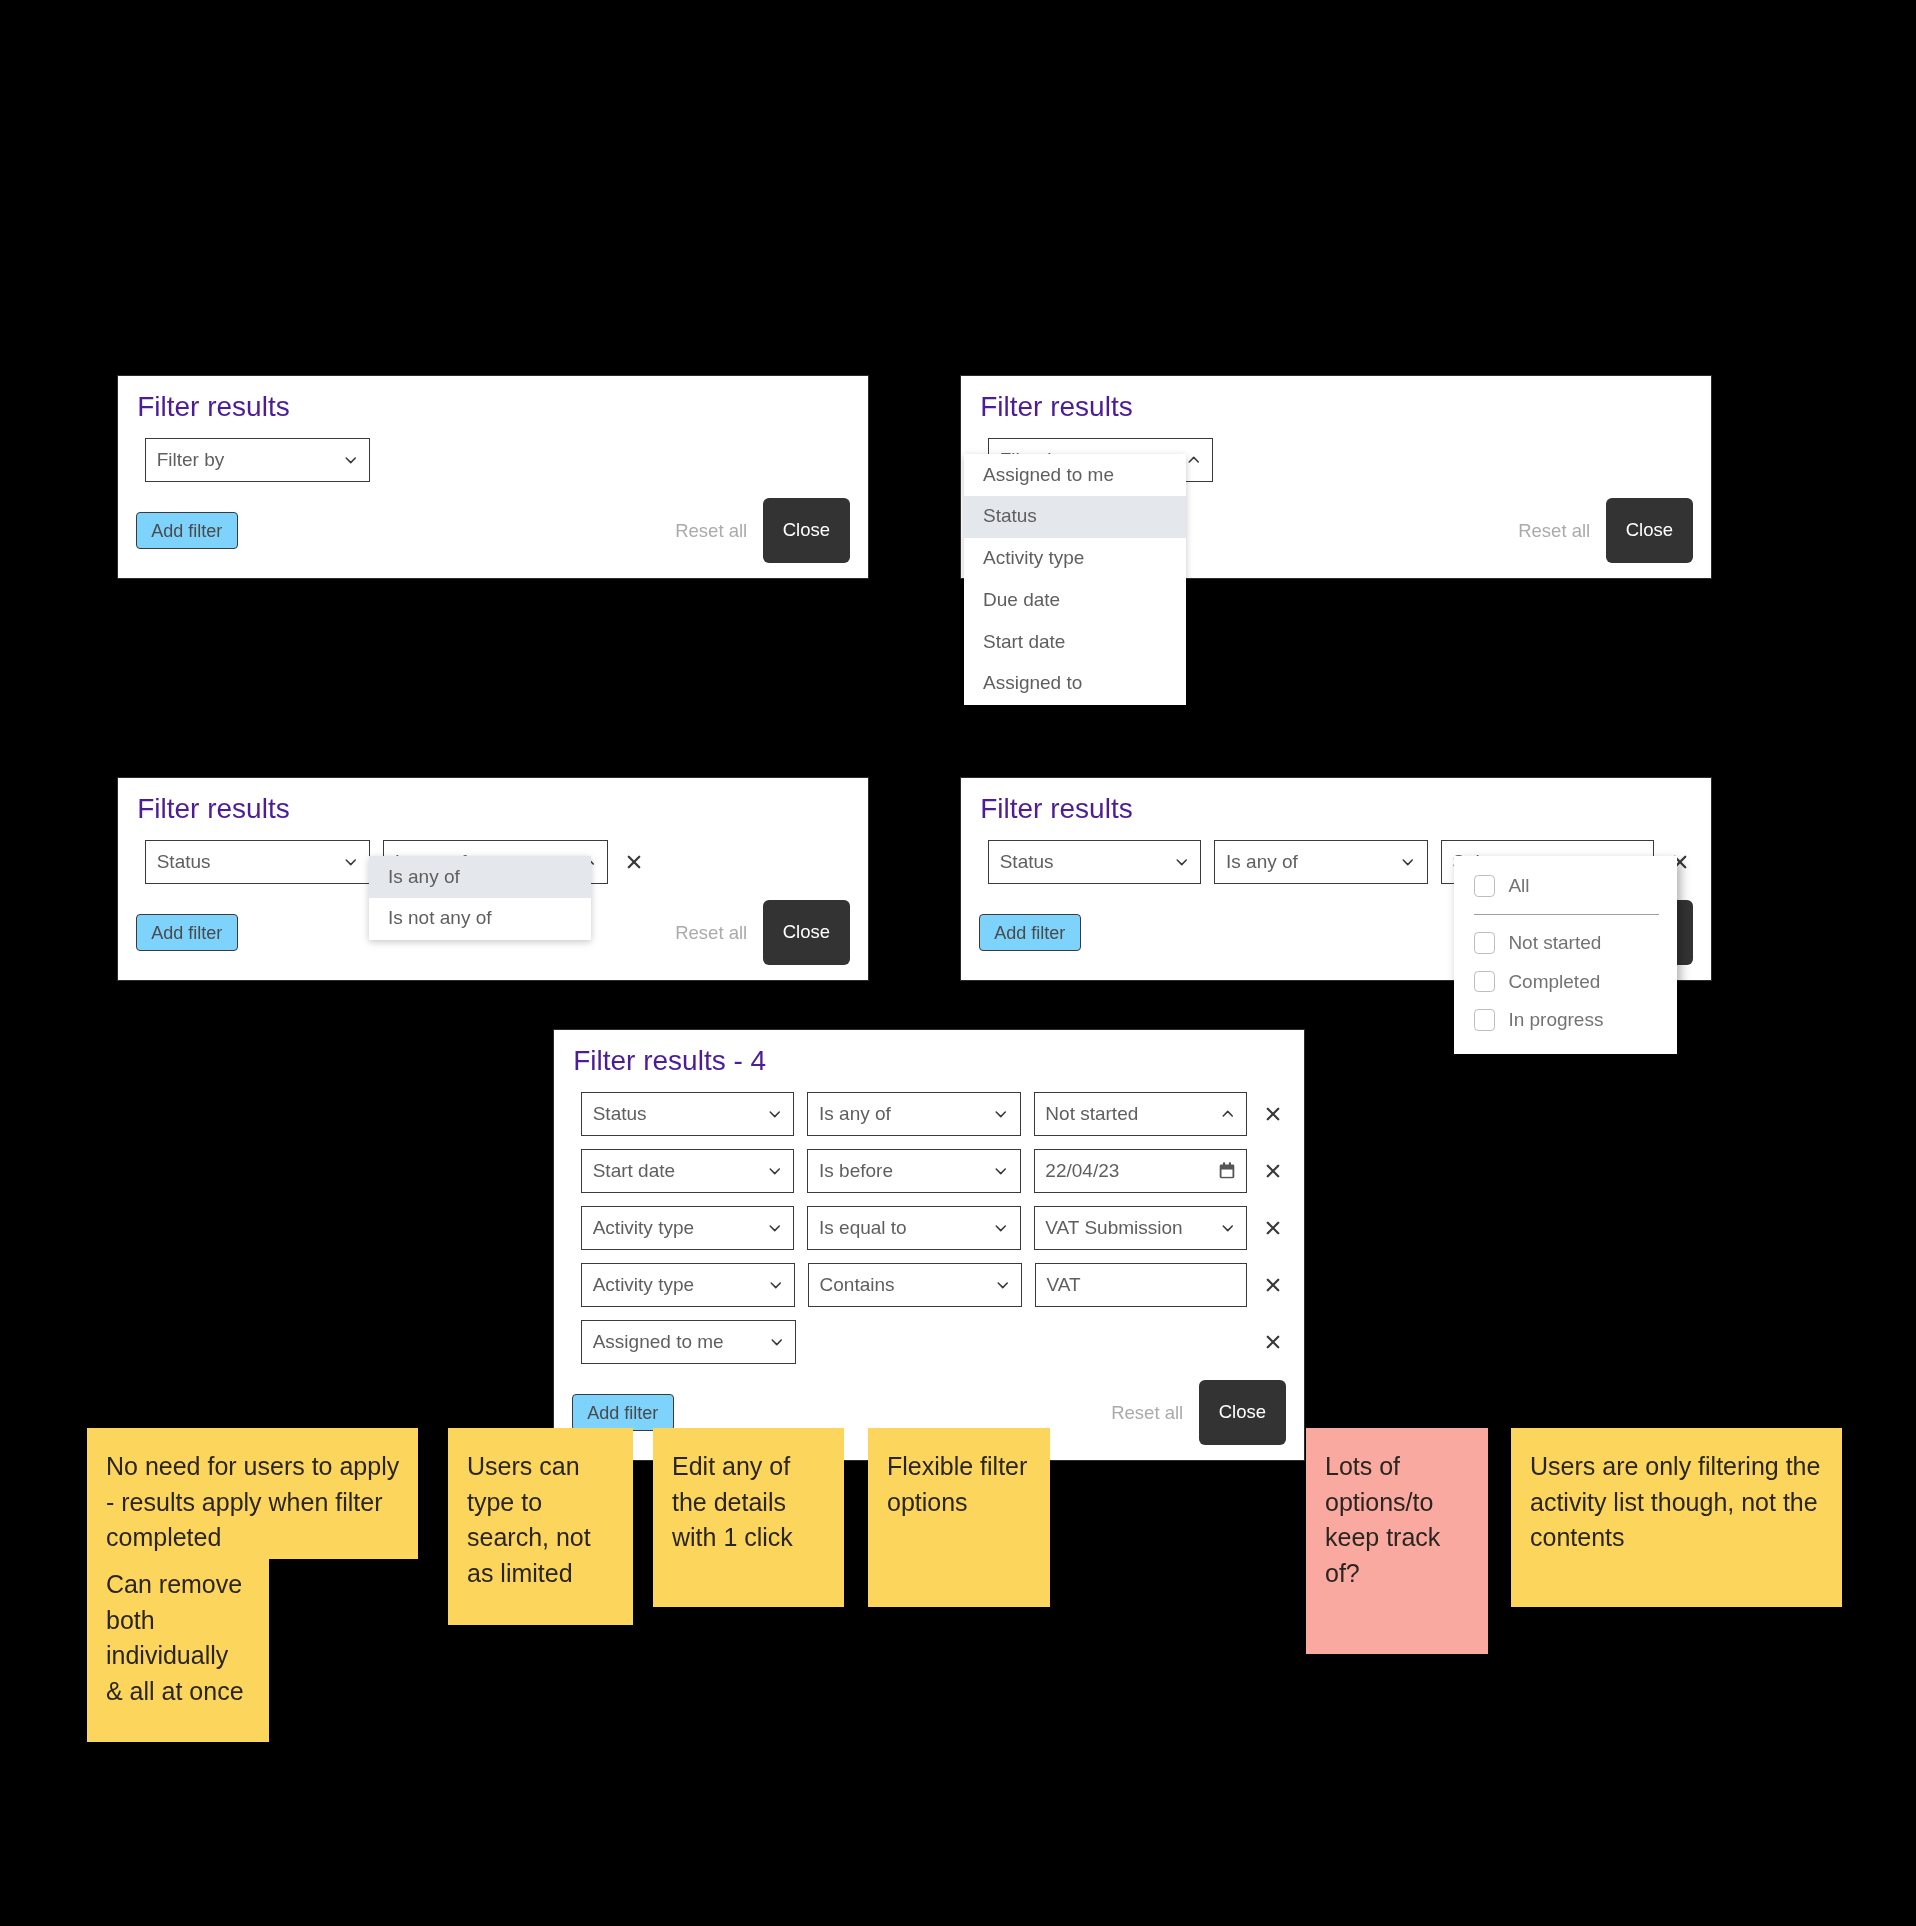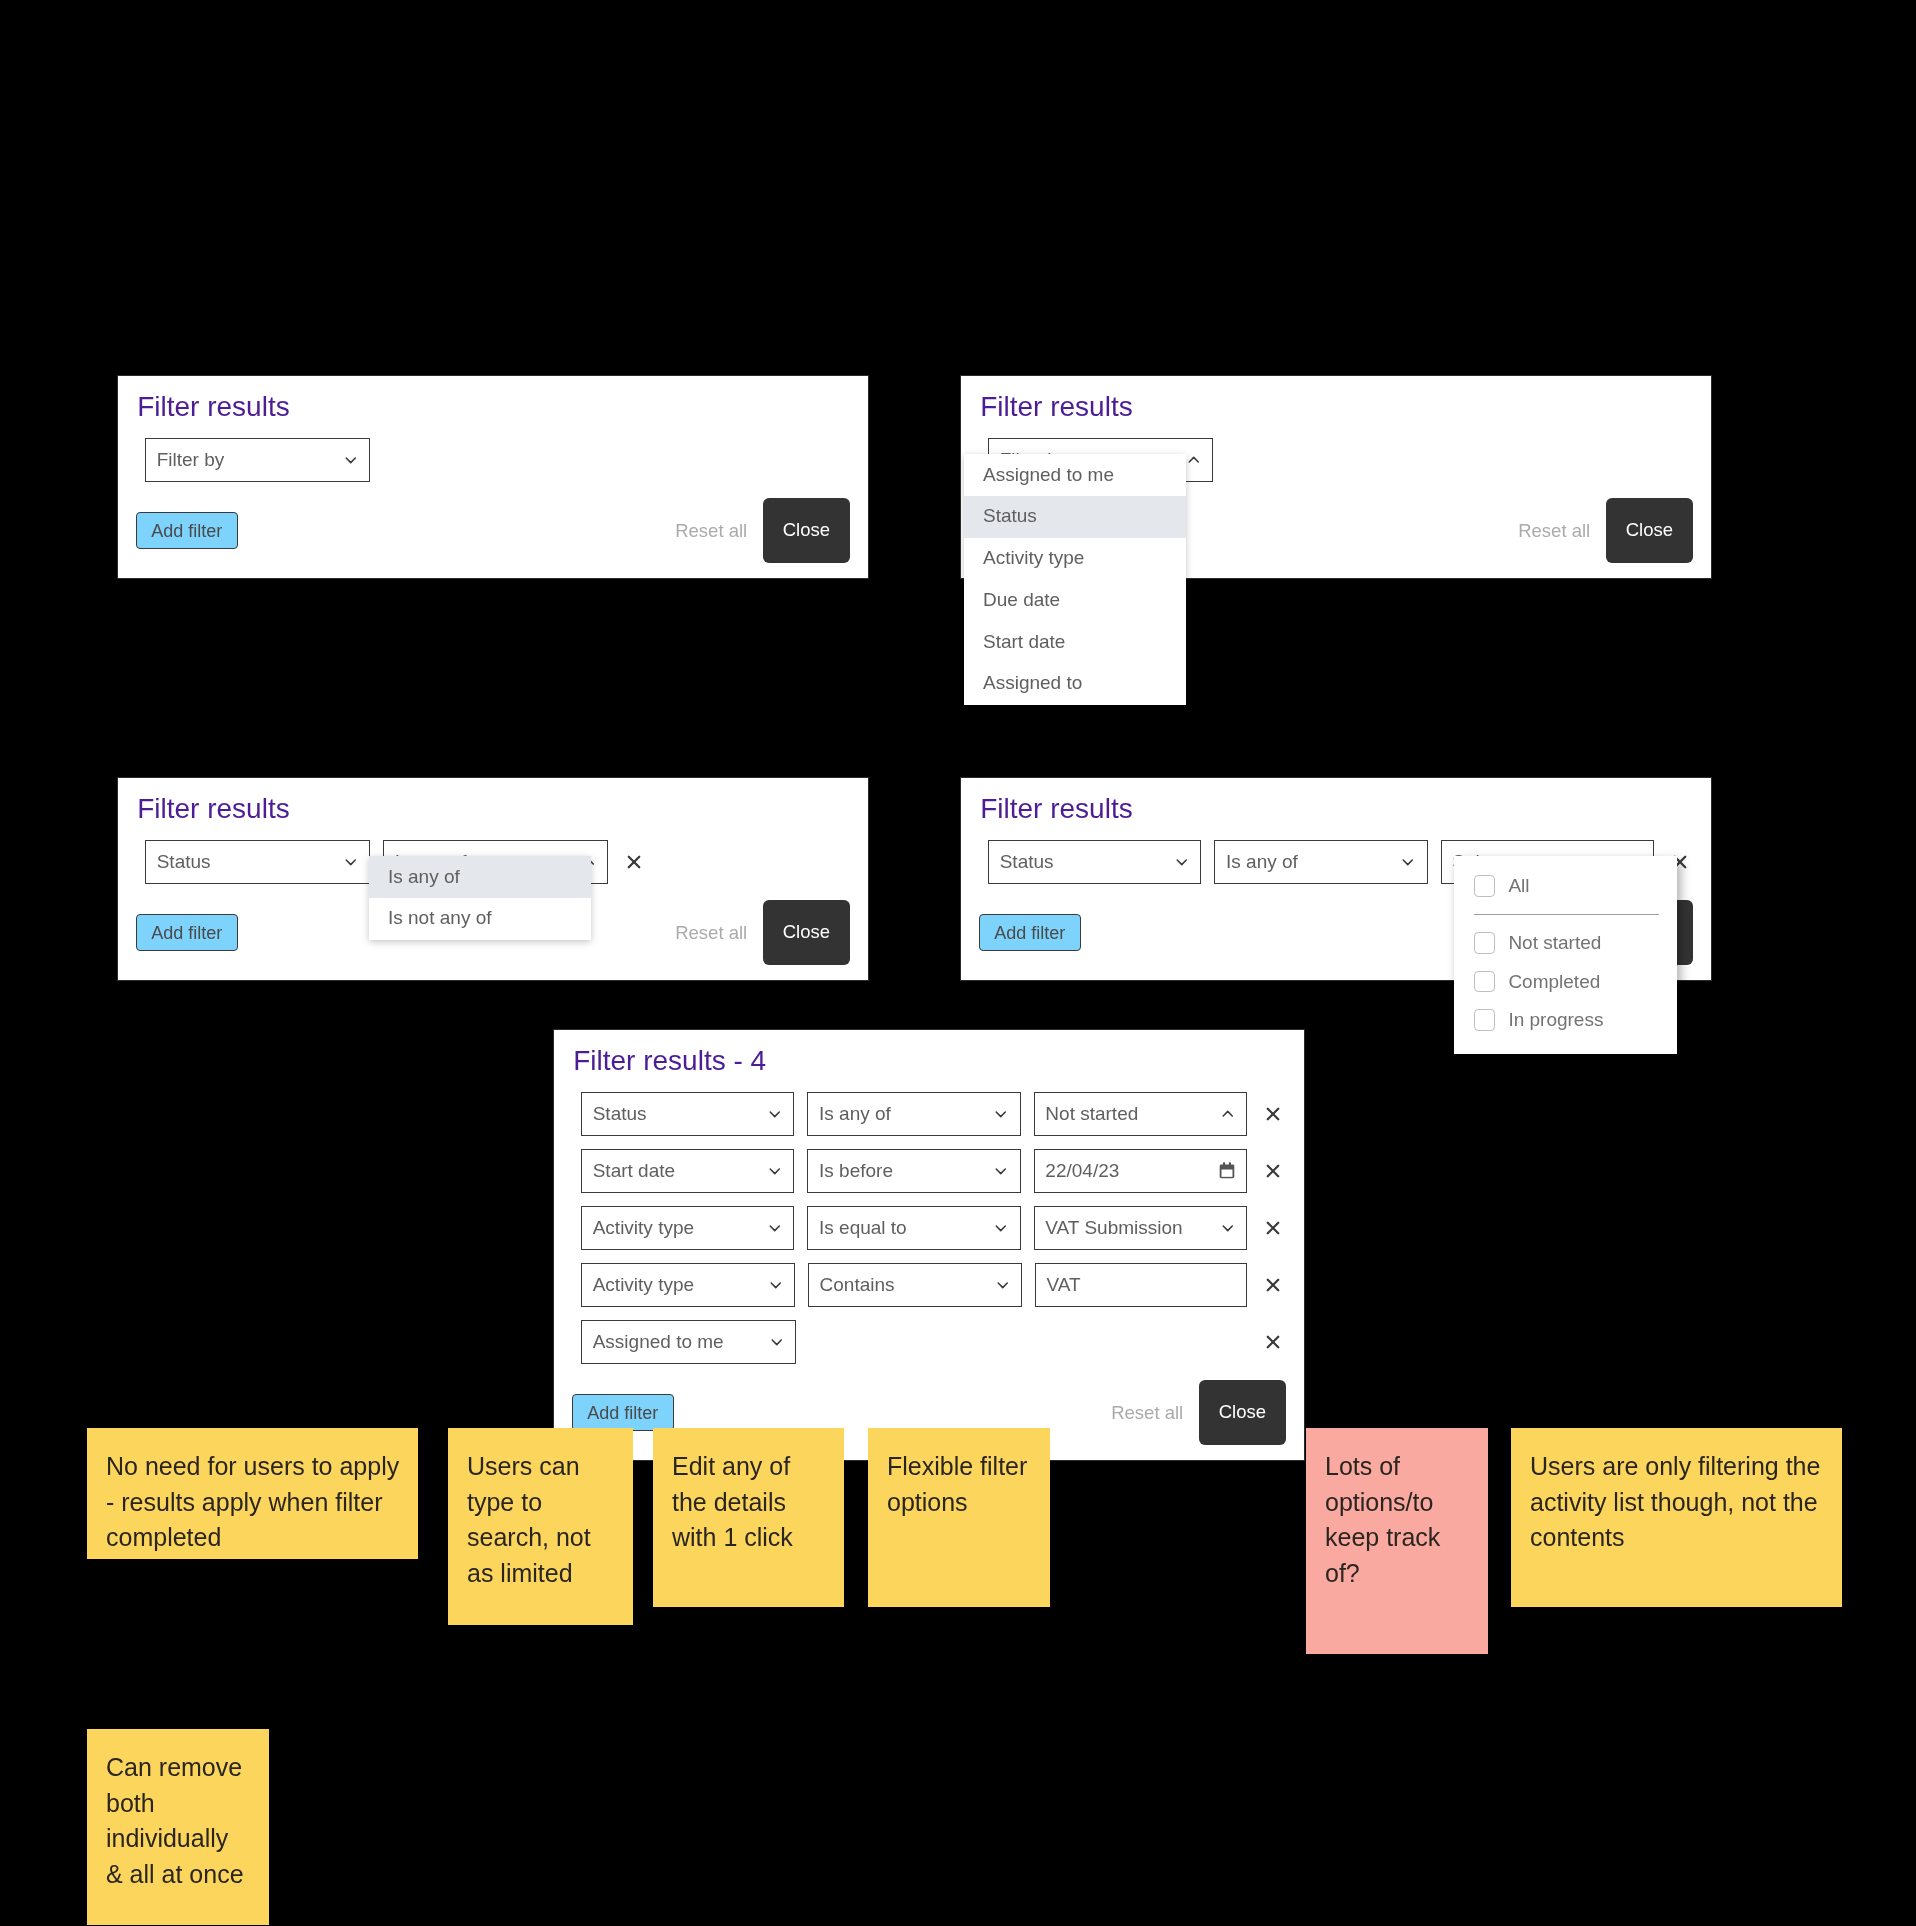--- a/index.html
+++ b/index.html
@@ -506,19 +506,19 @@
   <div class="note note-pink" style="left:1306px; top:1428px; width:182px; height:226px;">
     <div class="shade"></div>
     <span>Lots of options/to keep track of?</span>
   </div>
 
   <div class="note note-yellow" style="left:1511px; top:1428px; width:331px; height:179px;">
     <div class="shade"></div>
     <span>Users are only filtering the activity list though, not the contents</span>
   </div>
 
-  <div class="note note-yellow" style="left:87px; top:1729px; width:182px; height:196px;">
+  <div class="note note-yellow" style="left:87px; top:1546px; width:182px; height:196px;">
     <div class="shade"></div>
     <span>Can remove both individually &amp; all at once</span>
   </div>
 
 </div>
 
 
 </body></html>

